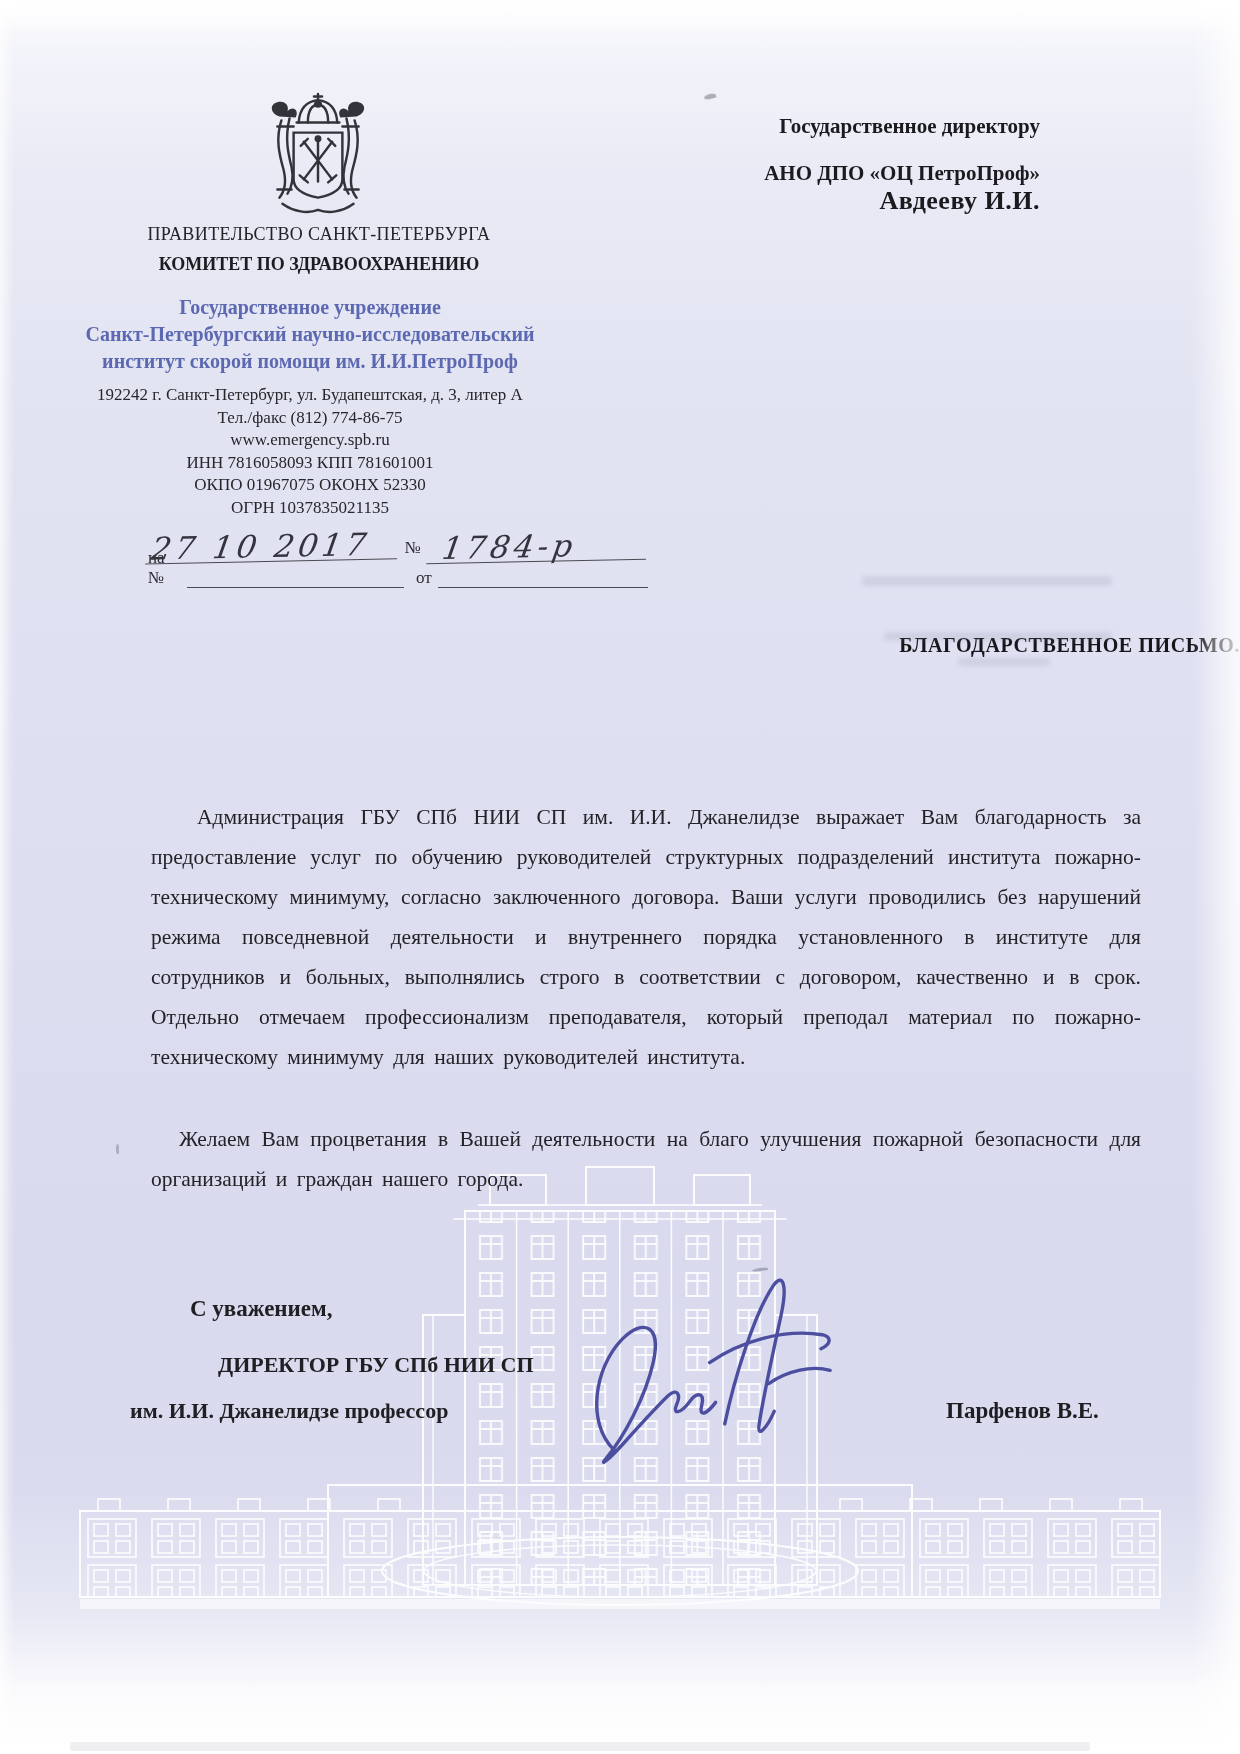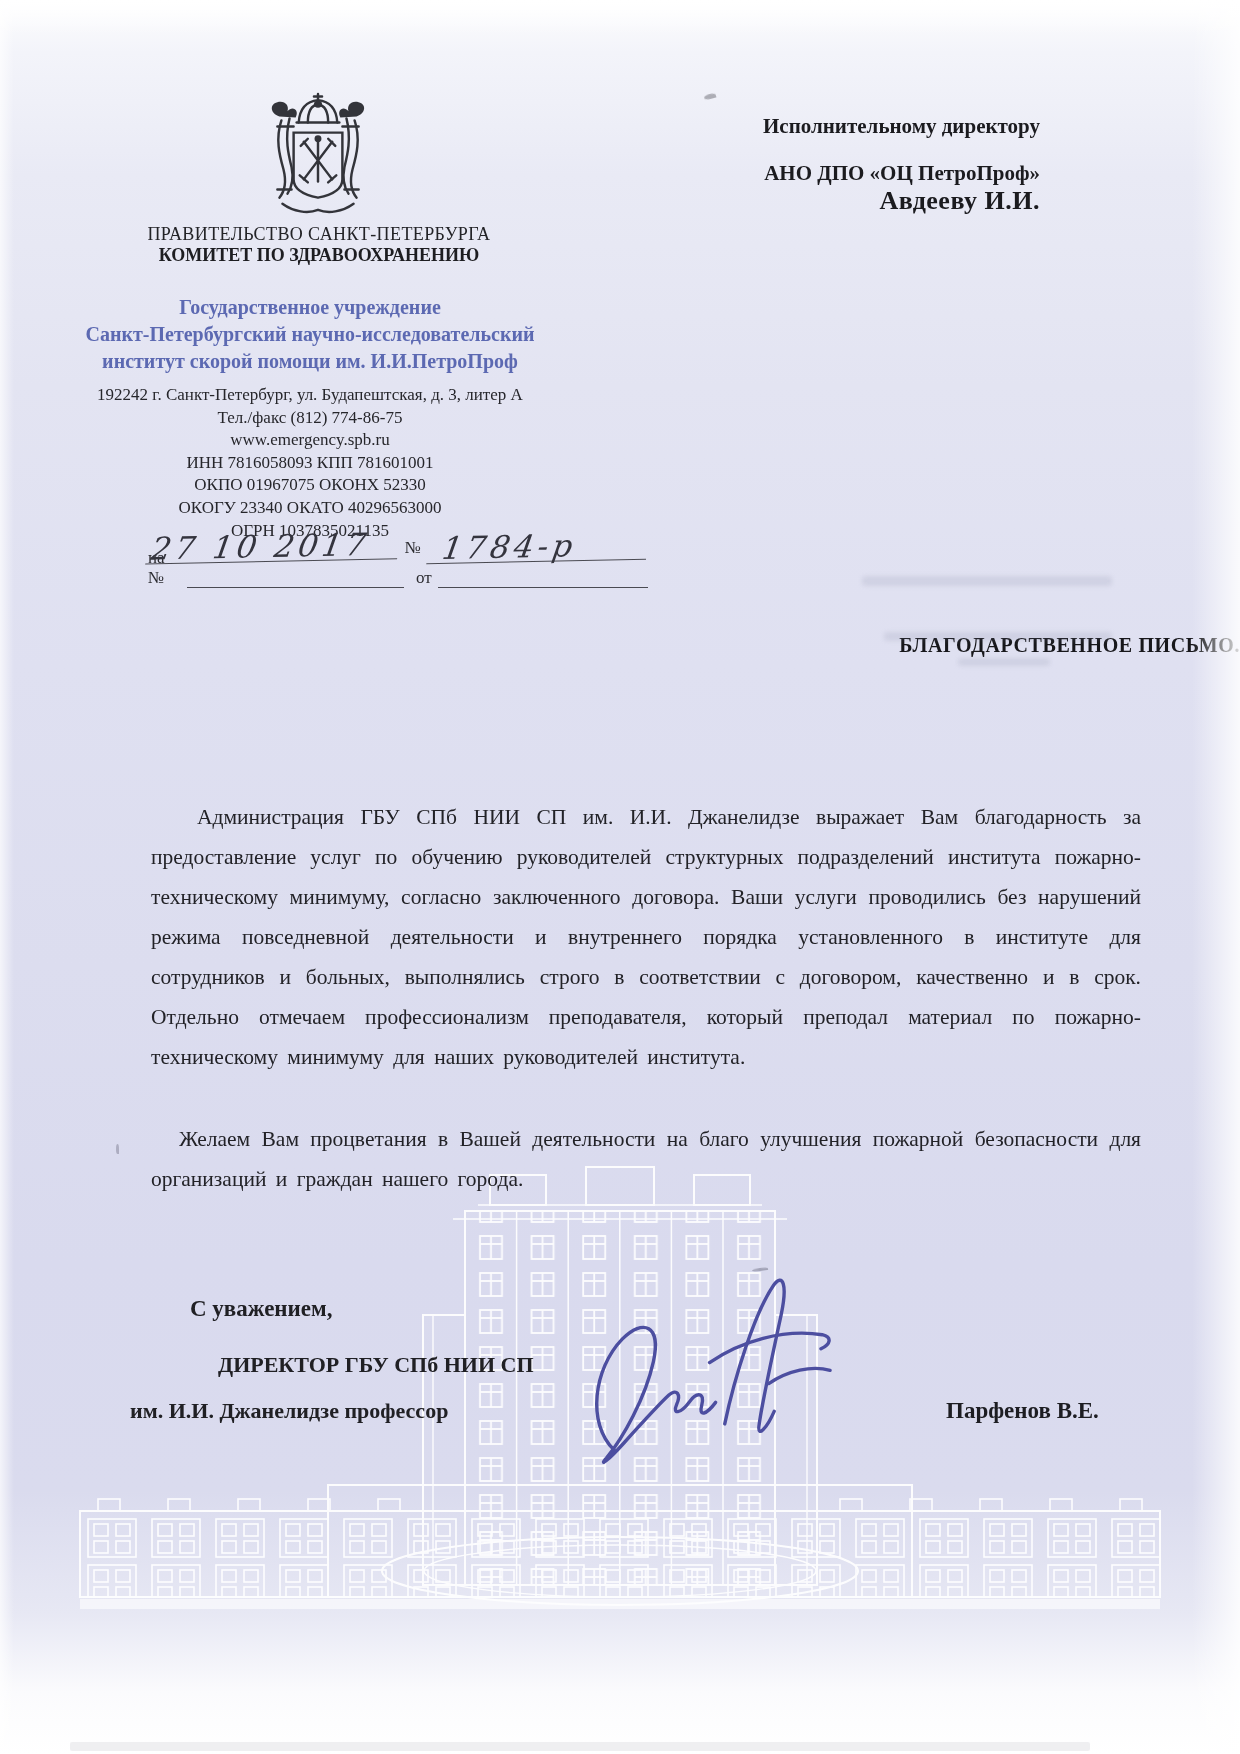--- a/index.html
+++ b/index.html
@@ -28,21 +28,21 @@
   .edge-top{ position:absolute; top:0; left:0; right:0; height:34px;
     background:linear-gradient(180deg, #ffffff, rgba(255,255,255,0));
     pointer-events:none; }
 
   .abs{ position:absolute; }
 
   
   .emblem{ left:236px; top:92px; width:164px; height:126px; }
   .gov{ left:26px; top:224px; width:586px; text-align:center; }
   .gov-line1{ font-size:18px; letter-spacing:.4px; color:#232327; }
-  .gov-line2{ font-size:18px; font-weight:bold; color:#1d1d21; }
+  .gov-line2{ font-size:18px; font-weight:bold; margin-top:9px; color:#1d1d21; }
 
   .inst{ left:10px; top:294px; width:600px; text-align:center;
     color:#5c69b2; font-weight:bold; font-size:20px; line-height:27px; }
 
   .details{ left:10px; top:384px; width:600px; text-align:center;
     font-size:17px; line-height:22.6px; color:#26262b; }
 
   
   .ref{ left:148px; top:520px; width:500px; }
   .ref-row1{ display:flex; align-items:flex-end; height:42px; }
@@ -148,40 +148,39 @@
     <div>Санкт-Петербургский научно-исследовательский</div>
     <div>институт скорой помощи им. И.И.ПетроПроф</div>
   </div>
 
   <div class="abs details">
     <div>192242 г. Санкт-Петербург, ул. Будапештская, д. 3, литер А</div>
     <div>Тел./факс (812) 774-86-75</div>
     <div>www.emergency.spb.ru</div>
     <div>ИНН 7816058093 КПП 781601001</div>
     <div>ОКПО 01967075 ОКОНХ 52330</div>
-    <div>ОКОГУ 23340 ОКАТО 40296563000</div>
     <div>ОГРН 1037835021135</div>
   </div>
 
   <div class="abs ref">
     <div class="ref-row1">
       <span class="hw hw-date">27 10 2017</span>
       <span class="num-sign">№</span>
       <span class="hw hw-num">1784-р</span>
     </div>
     <div class="ref-row2">
       <span>на №</span>
       <span class="ref-line l1"></span>
       <span class="ref-from">от</span>
       <span class="ref-line l2"></span>
     </div>
   </div>
 
   <div class="abs addressee">
-    <div class="addr-line1">Исполнительному директору</div>
+    <div class="addr-line1">Государственное директору</div>
     <div class="addr-line2">АНО ДПО «ОЦ ПетроПроф»</div>
     <div class="addr-line3">Авдееву И.И.</div>
   </div>
 
   <div class="abs title">БЛАГОДАРСТВЕННОЕ ПИСЬМО.</div>
 
   <svg class="abs watermark" viewBox="0 0 1084 452" aria-hidden="true">
     <defs>
       <pattern id="twrwin" width="51.6" height="37" patternUnits="userSpaceOnUse" patternTransform="translate(387,66)">
         <g stroke="#ffffff" stroke-width="1.8" fill="none">

